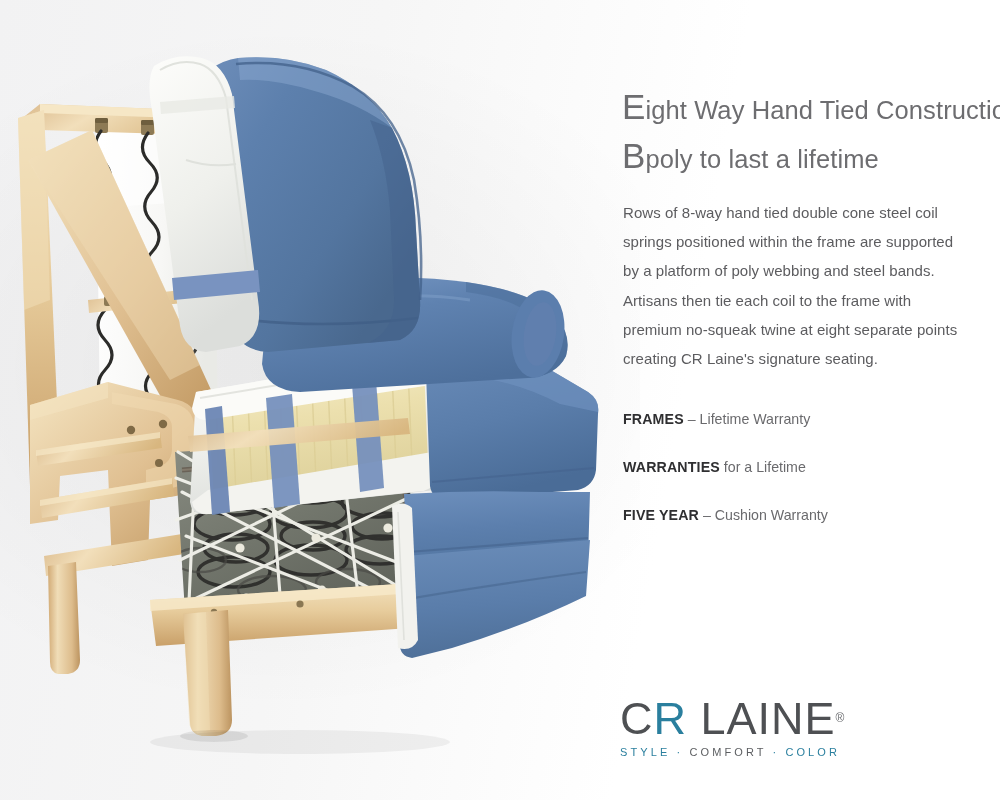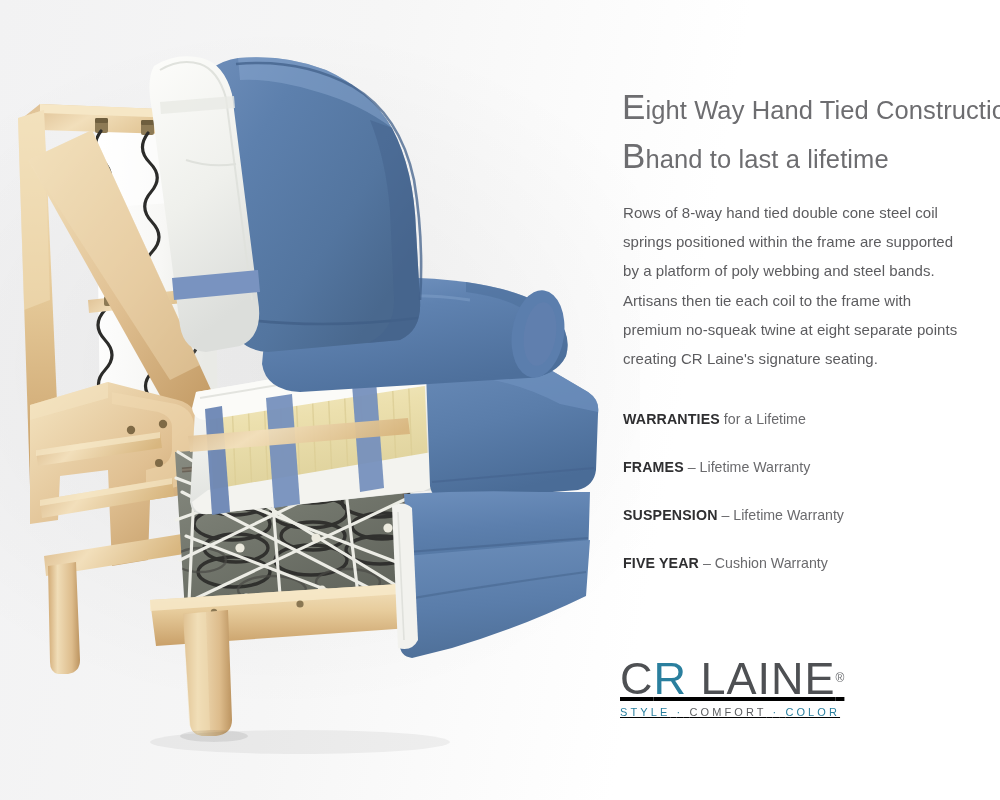--- a/index.html
+++ b/index.html
@@ -28,21 +28,21 @@
     color:#5c5c5f;font-size:15px;line-height:29.2px;font-weight:400;letter-spacing:.05px;}
 
   .warranties{position:absolute;left:1px;top:409px;width:360px;}
   .w-row{font-size:14.2px;line-height:20px;margin-bottom:28px;white-space:nowrap;}
   .w-row:last-child{margin-bottom:0;margin-top:24px;}
   .w-term{color:#2f2f31;font-weight:700;letter-spacing:.15px;}
   .w-sep{color:#6f6f72;font-weight:400;}
   .w-desc{color:#6a6a6d;font-weight:400;}
 
   
-  .logo{position:absolute;left:620px;top:654px;width:230px;text-decoration:underline;}
+  .logo{position:absolute;left:620px;top:694px;width:230px;}
   .logo-word{font-size:45px;line-height:49px;letter-spacing:1px;font-weight:400;color:#4e5053;white-space:nowrap;}
   .logo-word .teal{color:#2a7f9e;}
   .logo-word .reg{font-size:12px;vertical-align:12px;letter-spacing:0;color:#6a6c6f;}
   .logo-tag{margin-top:3px;font-size:11px;letter-spacing:3.1px;font-weight:400;white-space:nowrap;}
   .logo-tag .t{color:#2a7f9e;}
   .logo-tag .g{color:#5c5e61;}
   .logo-tag .dot{color:#2a7f9e;}
 
   
   .chair{position:absolute;left:0;top:0;width:640px;height:800px;}
@@ -397,29 +397,28 @@
 
       <ellipse cx="300" cy="742" rx="150" ry="12" fill="#000" opacity=".05"></ellipse>
       <ellipse cx="214" cy="736" rx="34" ry="6" fill="#000" opacity=".08"></ellipse>
     </svg>
   </div>
 
   <div class="panel">
 
     <div class="headline">
       <div class="hl-line"><span class="cap">E</span><span>ight Way Hand Tied Construction...</span></div>
-      <div class="hl-line"><span class="cap">B</span><span>hand to last a lifetime</span></div>
+      <div class="hl-line"><span class="cap">B</span><span>poly to last a lifetime</span></div>
     </div>
 
     <div class="para">Rows of 8-way hand tied double cone steel coil springs positioned within the frame are supported by a platform of poly webbing and steel bands. Artisans then tie each coil to the frame with premium no-squeak twine at eight separate points creating CR Laine's signature seating.</div>
 
     <div class="warranties">
+      <div class="w-row"><span class="w-term">FRAMES</span> <span class="w-sep">–</span> <span class="w-desc">Lifetime Warranty</span></div>
       <div class="w-row"><span class="w-term">WARRANTIES</span><span class="w-desc"> for a Lifetime</span></div>
-      <div class="w-row"><span class="w-term">FRAMES</span> <span class="w-sep">–</span> <span class="w-desc">Lifetime Warranty</span></div>
-      <div class="w-row"><span class="w-term">SUSPENSION</span> <span class="w-sep">–</span> <span class="w-desc">Lifetime Warranty</span></div>
       <div class="w-row"><span class="w-term">FIVE YEAR</span> <span class="w-sep">–</span> <span class="w-desc">Cushion Warranty</span></div>
     </div>
 
   </div>
 
   <div class="logo">
     <div class="logo-word"><span>C</span><span class="teal">R</span><span> LAINE</span><span class="reg">®</span></div>
     <div class="logo-tag"><span class="t">STYLE</span> <span class="dot">·</span> <span class="g">COMFORT</span> <span class="dot">·</span> <span class="t">COLOR</span></div>
   </div>
 

